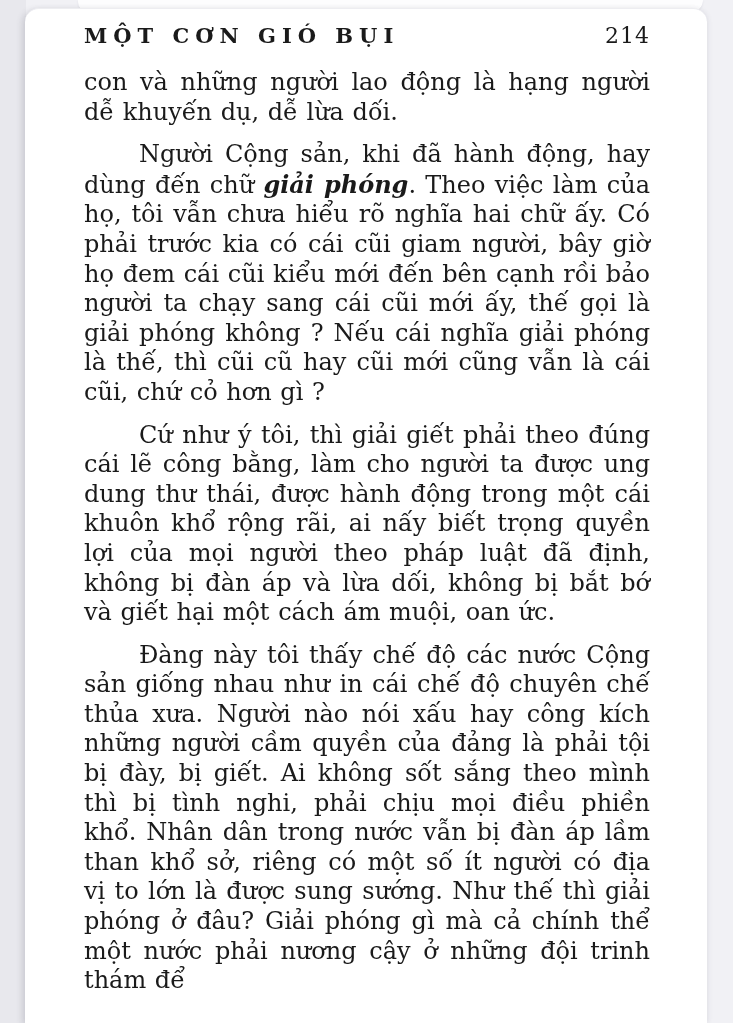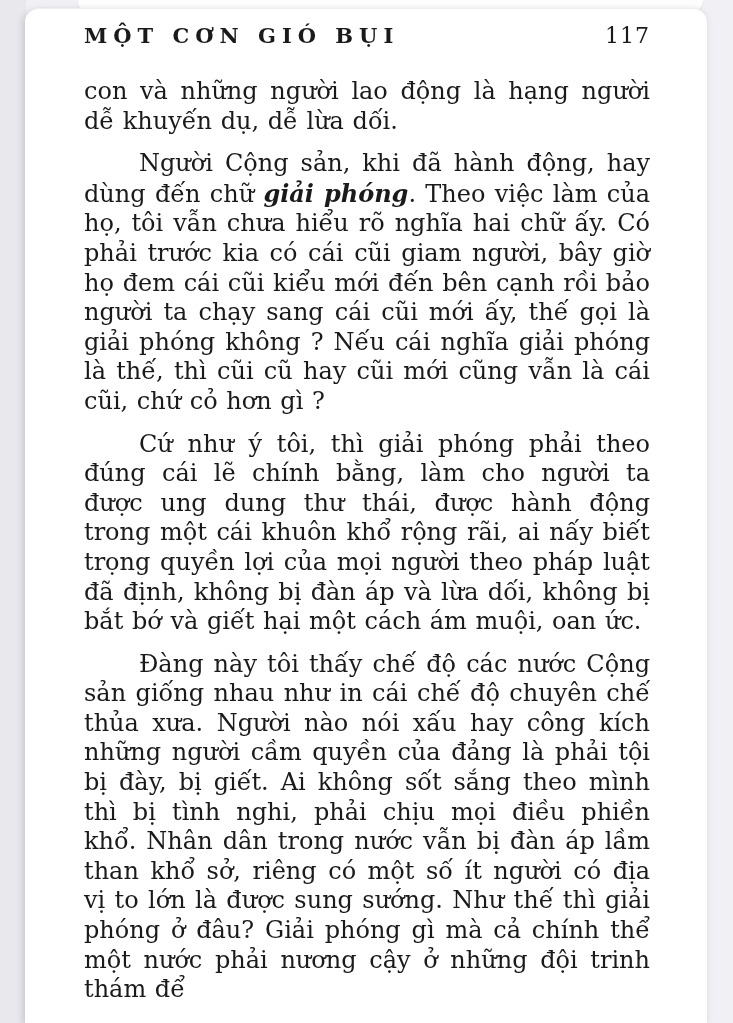--- a/index.html
+++ b/index.html
@@ -57,21 +57,21 @@
     letter-spacing: 6px;
     white-space: nowrap;
   }
   .page-number {
     font-size: 22px;
     letter-spacing: 1px;
     font-weight: 500;
   }
 
   .page-body {
-    margin-top: 29px;
+    margin-top: 20px;
     font-size: 24px;
     line-height: 29.6px;
     color: #1a1a1a;
     text-align: justify;
     word-spacing: 1px;
   }
   .page-body p {
     margin: 0;
   }
   .page-body p + p {
@@ -87,28 +87,28 @@
 </style>
 </head>
 <body>
 
 <div class="sheet-behind"></div>
 
 <div class="page">
 
   <div class="page-header">
     <span class="running-title">MỘT CƠN GIÓ BỤI</span>
-    <span class="page-number">117</span>
+    <span class="page-number">214</span>
   </div>
 
   <div class="page-body">
 
     <p>con và những người lao động là hạng người dễ khuyến dụ, dễ lừa dối.</p>
 
     <p class="para-indent"><span>Người Cộng sản, khi đã hành động, hay dùng đến chữ </span><span class="em">giải phóng</span><span>. Theo việc làm của họ, tôi vẫn chưa hiểu rõ nghĩa hai chữ ấy. Có phải trước kia có cái cũi giam người, bây giờ họ đem cái cũi kiểu mới đến bên cạnh rồi bảo người ta chạy sang cái cũi mới ấy, thế gọi là giải phóng không ? Nếu cái nghĩa giải phóng là thế, thì cũi cũ hay cũi mới cũng vẫn là cái cũi, chứ cỏ hơn gì ?</span></p>
 
-    <p class="para-indent">Cứ như ý tôi, thì giải phóng phải theo đúng cái lẽ chính bằng, làm cho người ta được ung dung thư thái, được hành động trong một cái khuôn khổ rộng rãi, ai nấy biết trọng quyền lợi của mọi người theo pháp luật đã định, không bị đàn áp và lừa dối, không bị bắt bớ và giết hại một cách ám muội, oan ức.</p>
+    <p class="para-indent">Cứ như ý tôi, thì giải giết phải theo đúng cái lẽ công bằng, làm cho người ta được ung dung thư thái, được hành động trong một cái khuôn khổ rộng rãi, ai nấy biết trọng quyền lợi của mọi người theo pháp luật đã định, không bị đàn áp và lừa dối, không bị bắt bớ và giết hại một cách ám muội, oan ức.</p>
 
     <p class="para-indent">Đàng này tôi thấy chế độ các nước Cộng sản giống nhau như in cái chế độ chuyên chế thủa xưa. Người nào nói xấu hay công kích những người cầm quyền của đảng là phải tội bị đày, bị giết. Ai không sốt sắng theo mình thì bị tình nghi, phải chịu mọi điều phiền khổ. Nhân dân trong nước vẫn bị đàn áp lầm than khổ sở, riêng có một số ít người có địa vị to lớn là được sung sướng. Như thế thì giải phóng ở đâu? Giải phóng gì mà cả chính thể một nước phải nương cậy ở những đội trinh thám để</p>
 
   </div>
 
 </div>
 
 </body></html>

